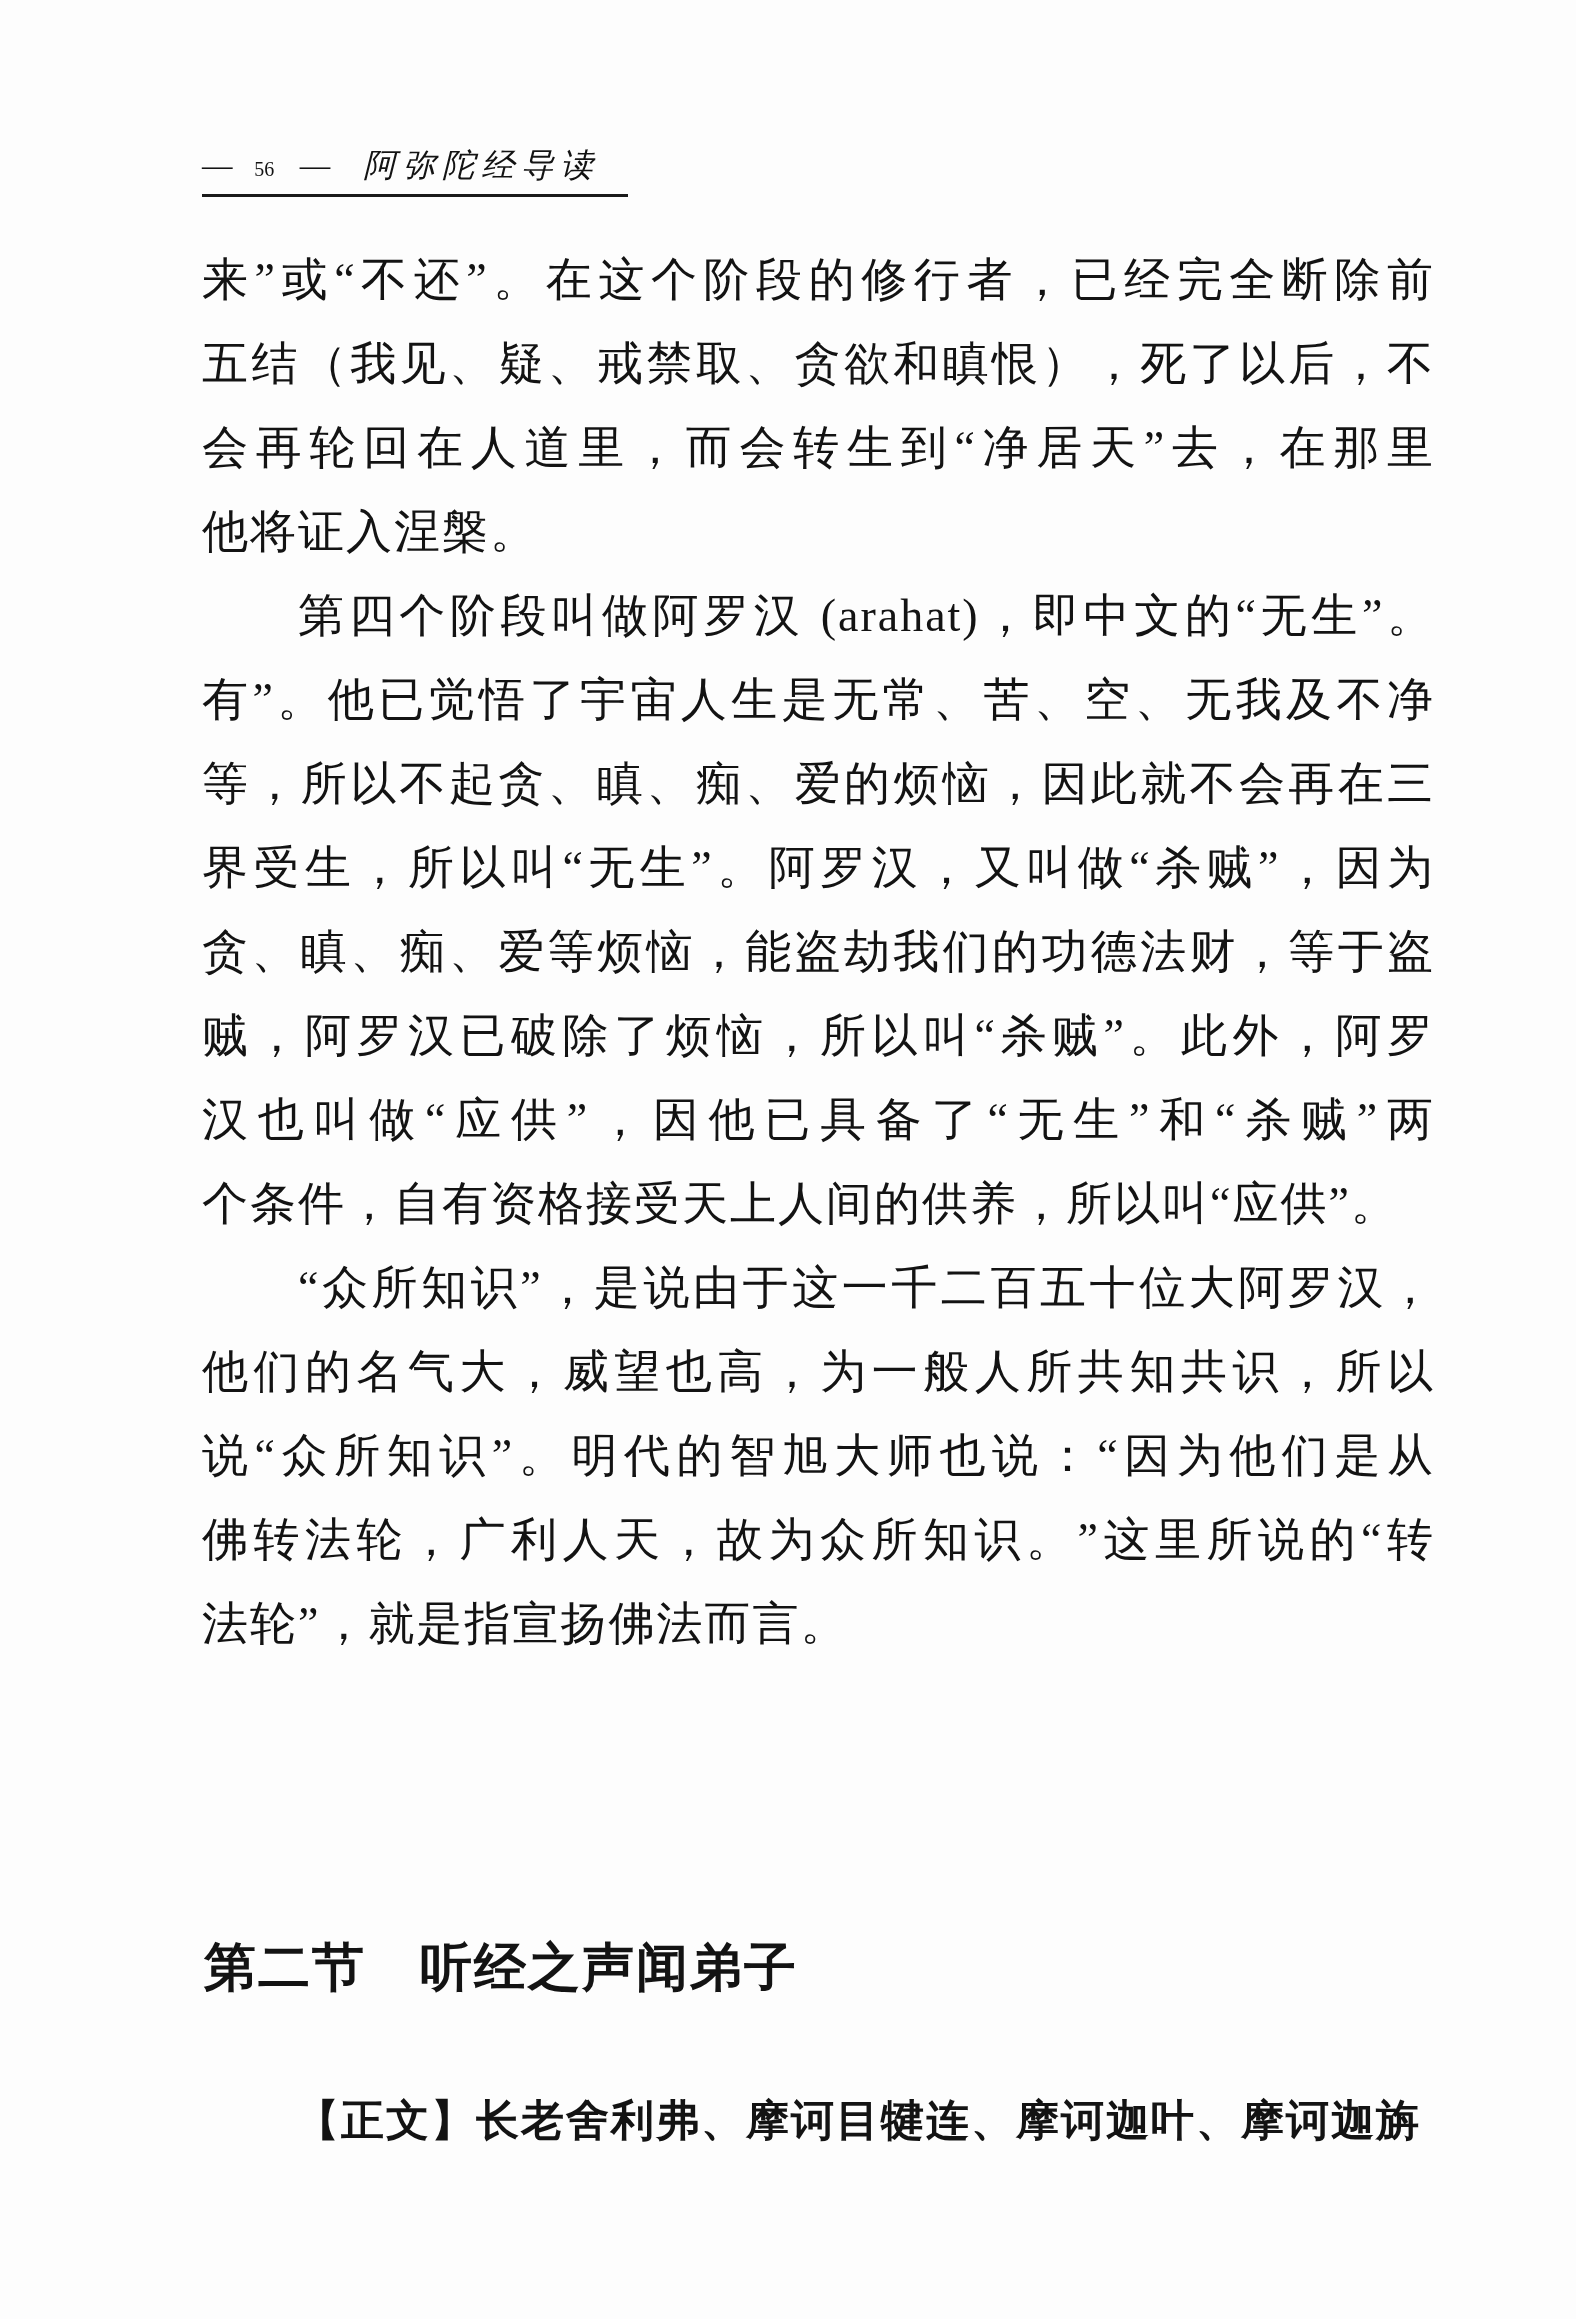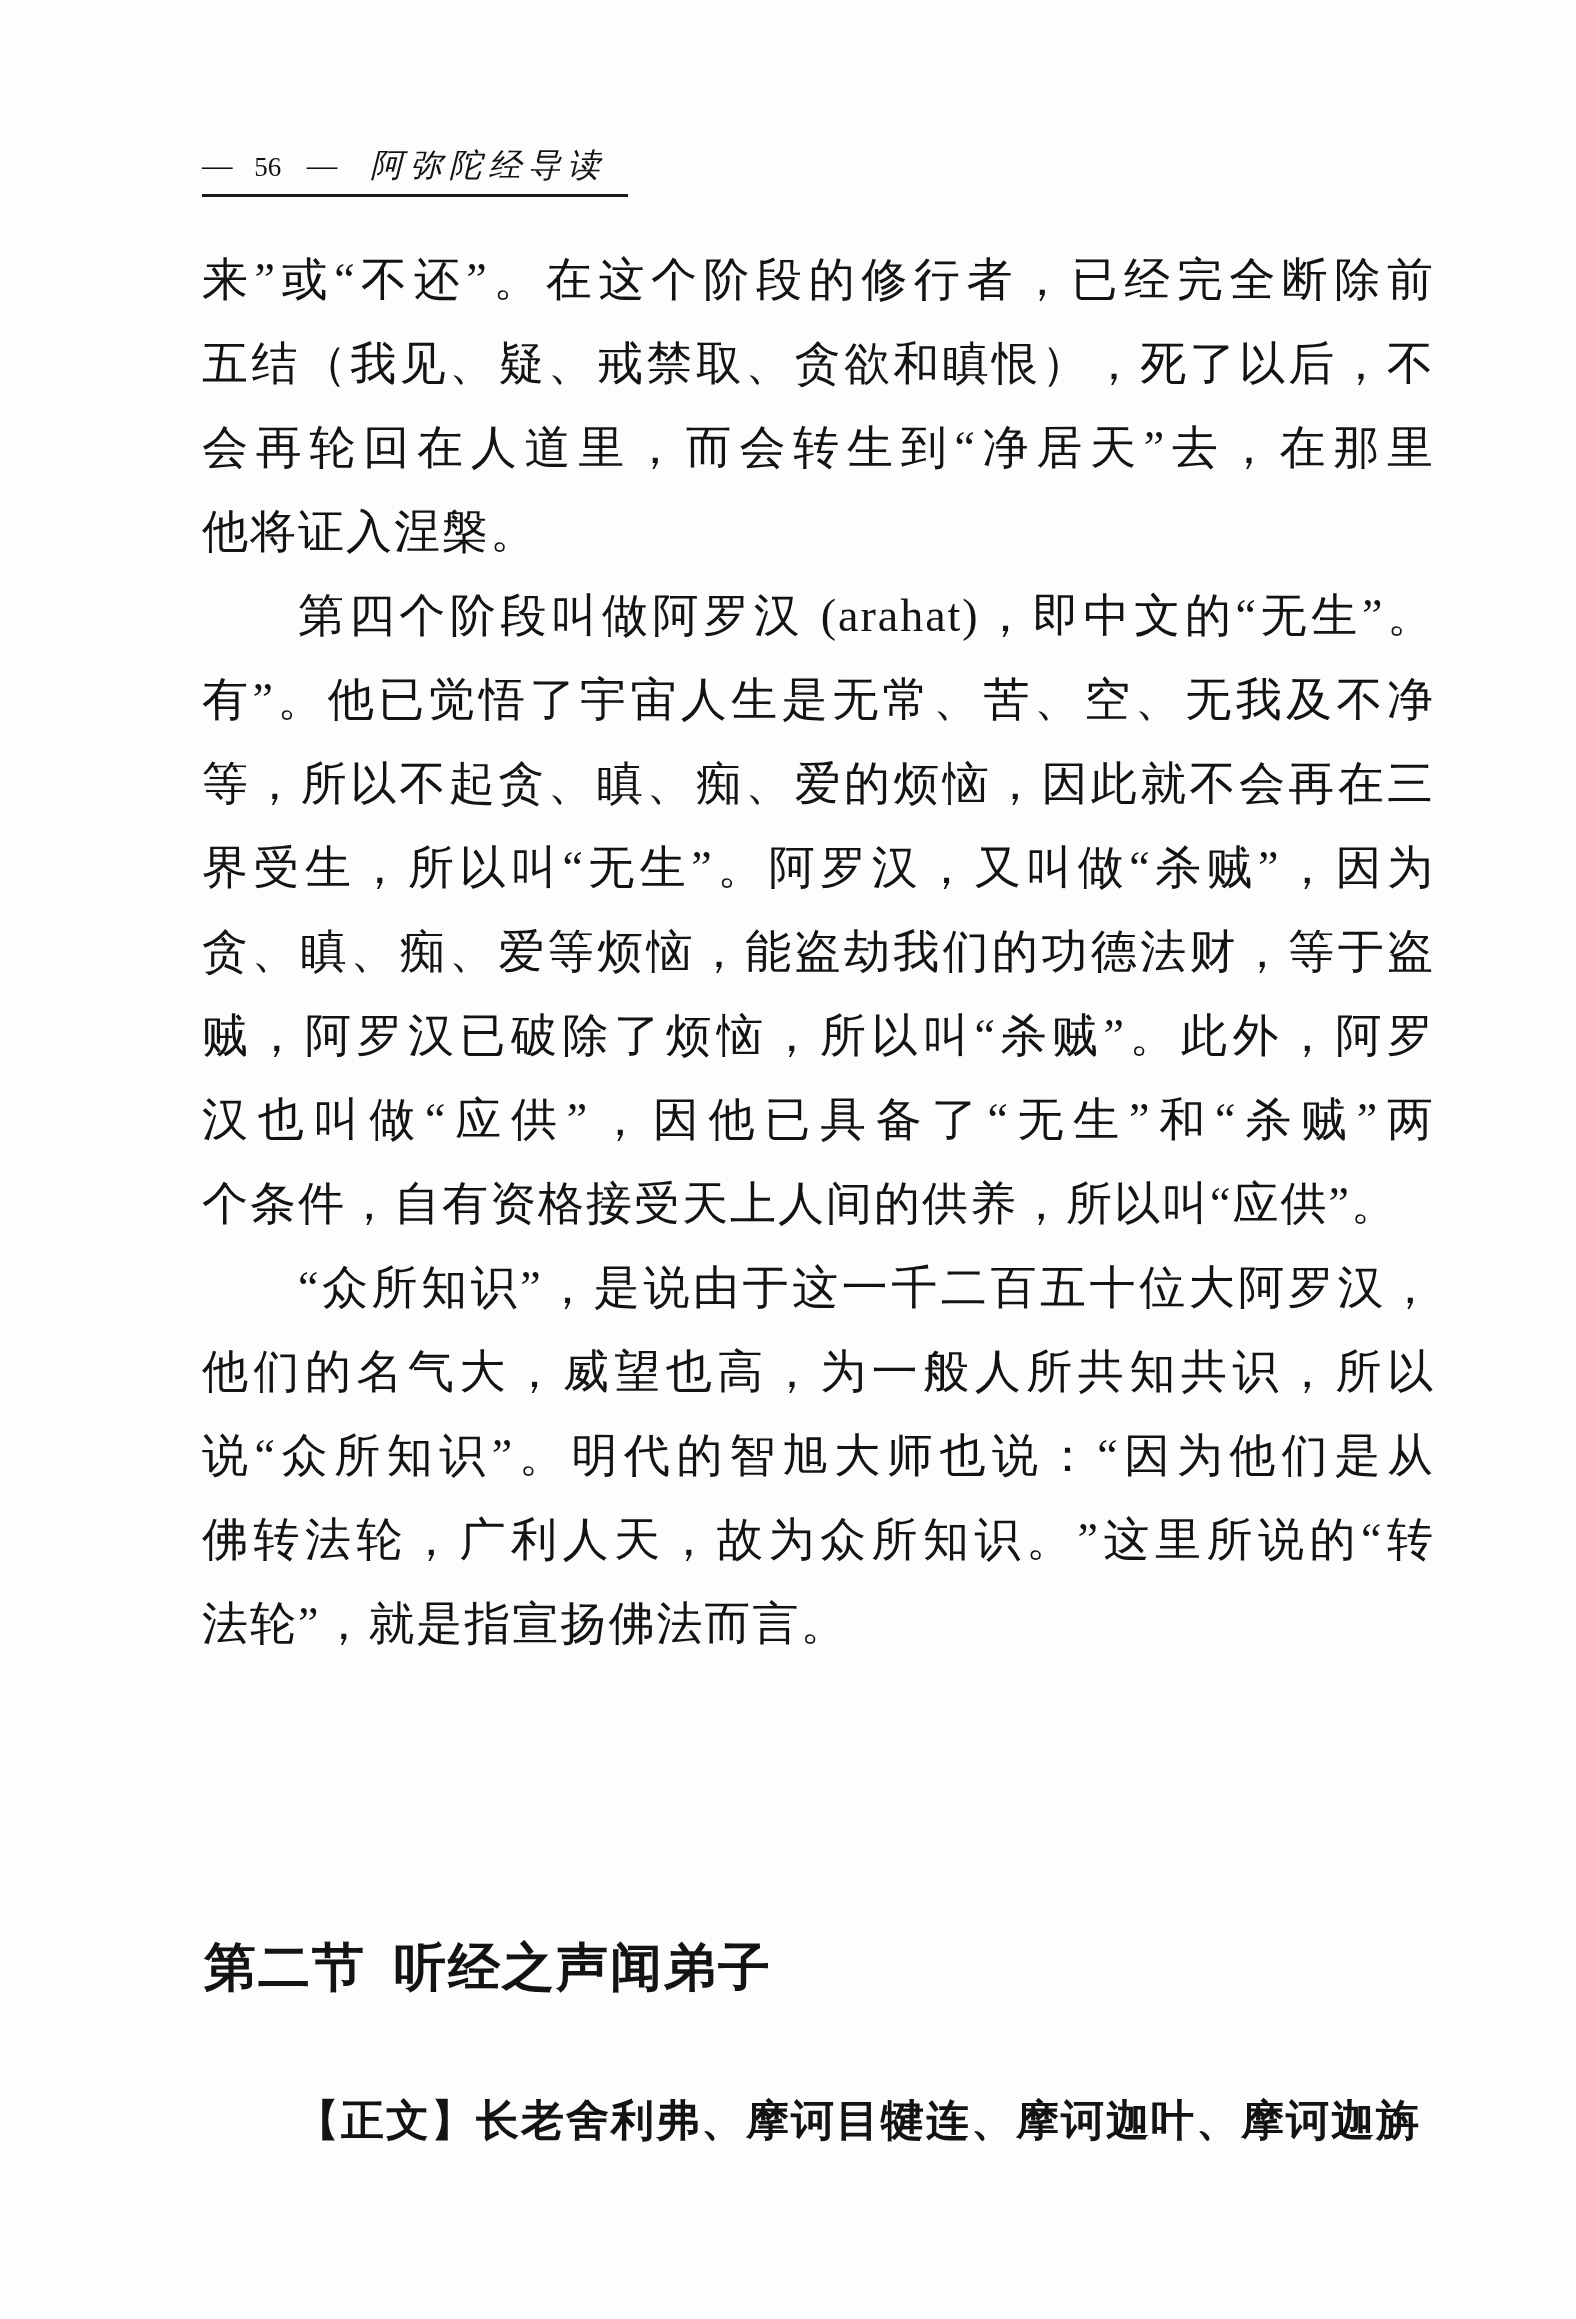--- a/index.html
+++ b/index.html
@@ -21,21 +21,21 @@
     top: 144px;
     width: 426px;
     border-bottom: 3px solid #1a1a1a;
     padding-bottom: 5.9px;
     font-size: 30.5px;
     white-space: nowrap;
     display: flex;
     align-items: baseline;
   }
   .running-header .dash { letter-spacing: 0; }
-  .running-header .pageno { margin: 0 25.6px 0 21.7px; font-size: 27px; }
+  .running-header .pageno { margin: 0 25.6px 0 21.7px; font-size: 20px; }
   .running-header .dash2 { margin-right: 33px; }
   .running-header .booktitle { font-size: 32.5px; letter-spacing: 6.9px; font-style: italic; }
 
   
   .body-text {
     position: absolute;
     left: 202px;
     top: 238px;
     width: 1233px;
   }
@@ -57,21 +57,21 @@
   
   .section-heading {
     position: absolute;
     left: 204px;
     top: 1933px;
     font-size: 52px;
     font-weight: bold;
     white-space: nowrap;
     letter-spacing: 2px;
   }
-  .section-heading .sec-num { margin-right: 28px; }
+  .section-heading .sec-num { margin-right: 54px; }
 
   
   .scripture-line {
     position: absolute;
     left: 202px;
     top: 2090px;
     width: 1233px;
     font-family: "Liberation Sans", "DejaVu Sans", sans-serif;
     font-weight: bold;
     font-size: 43px;

